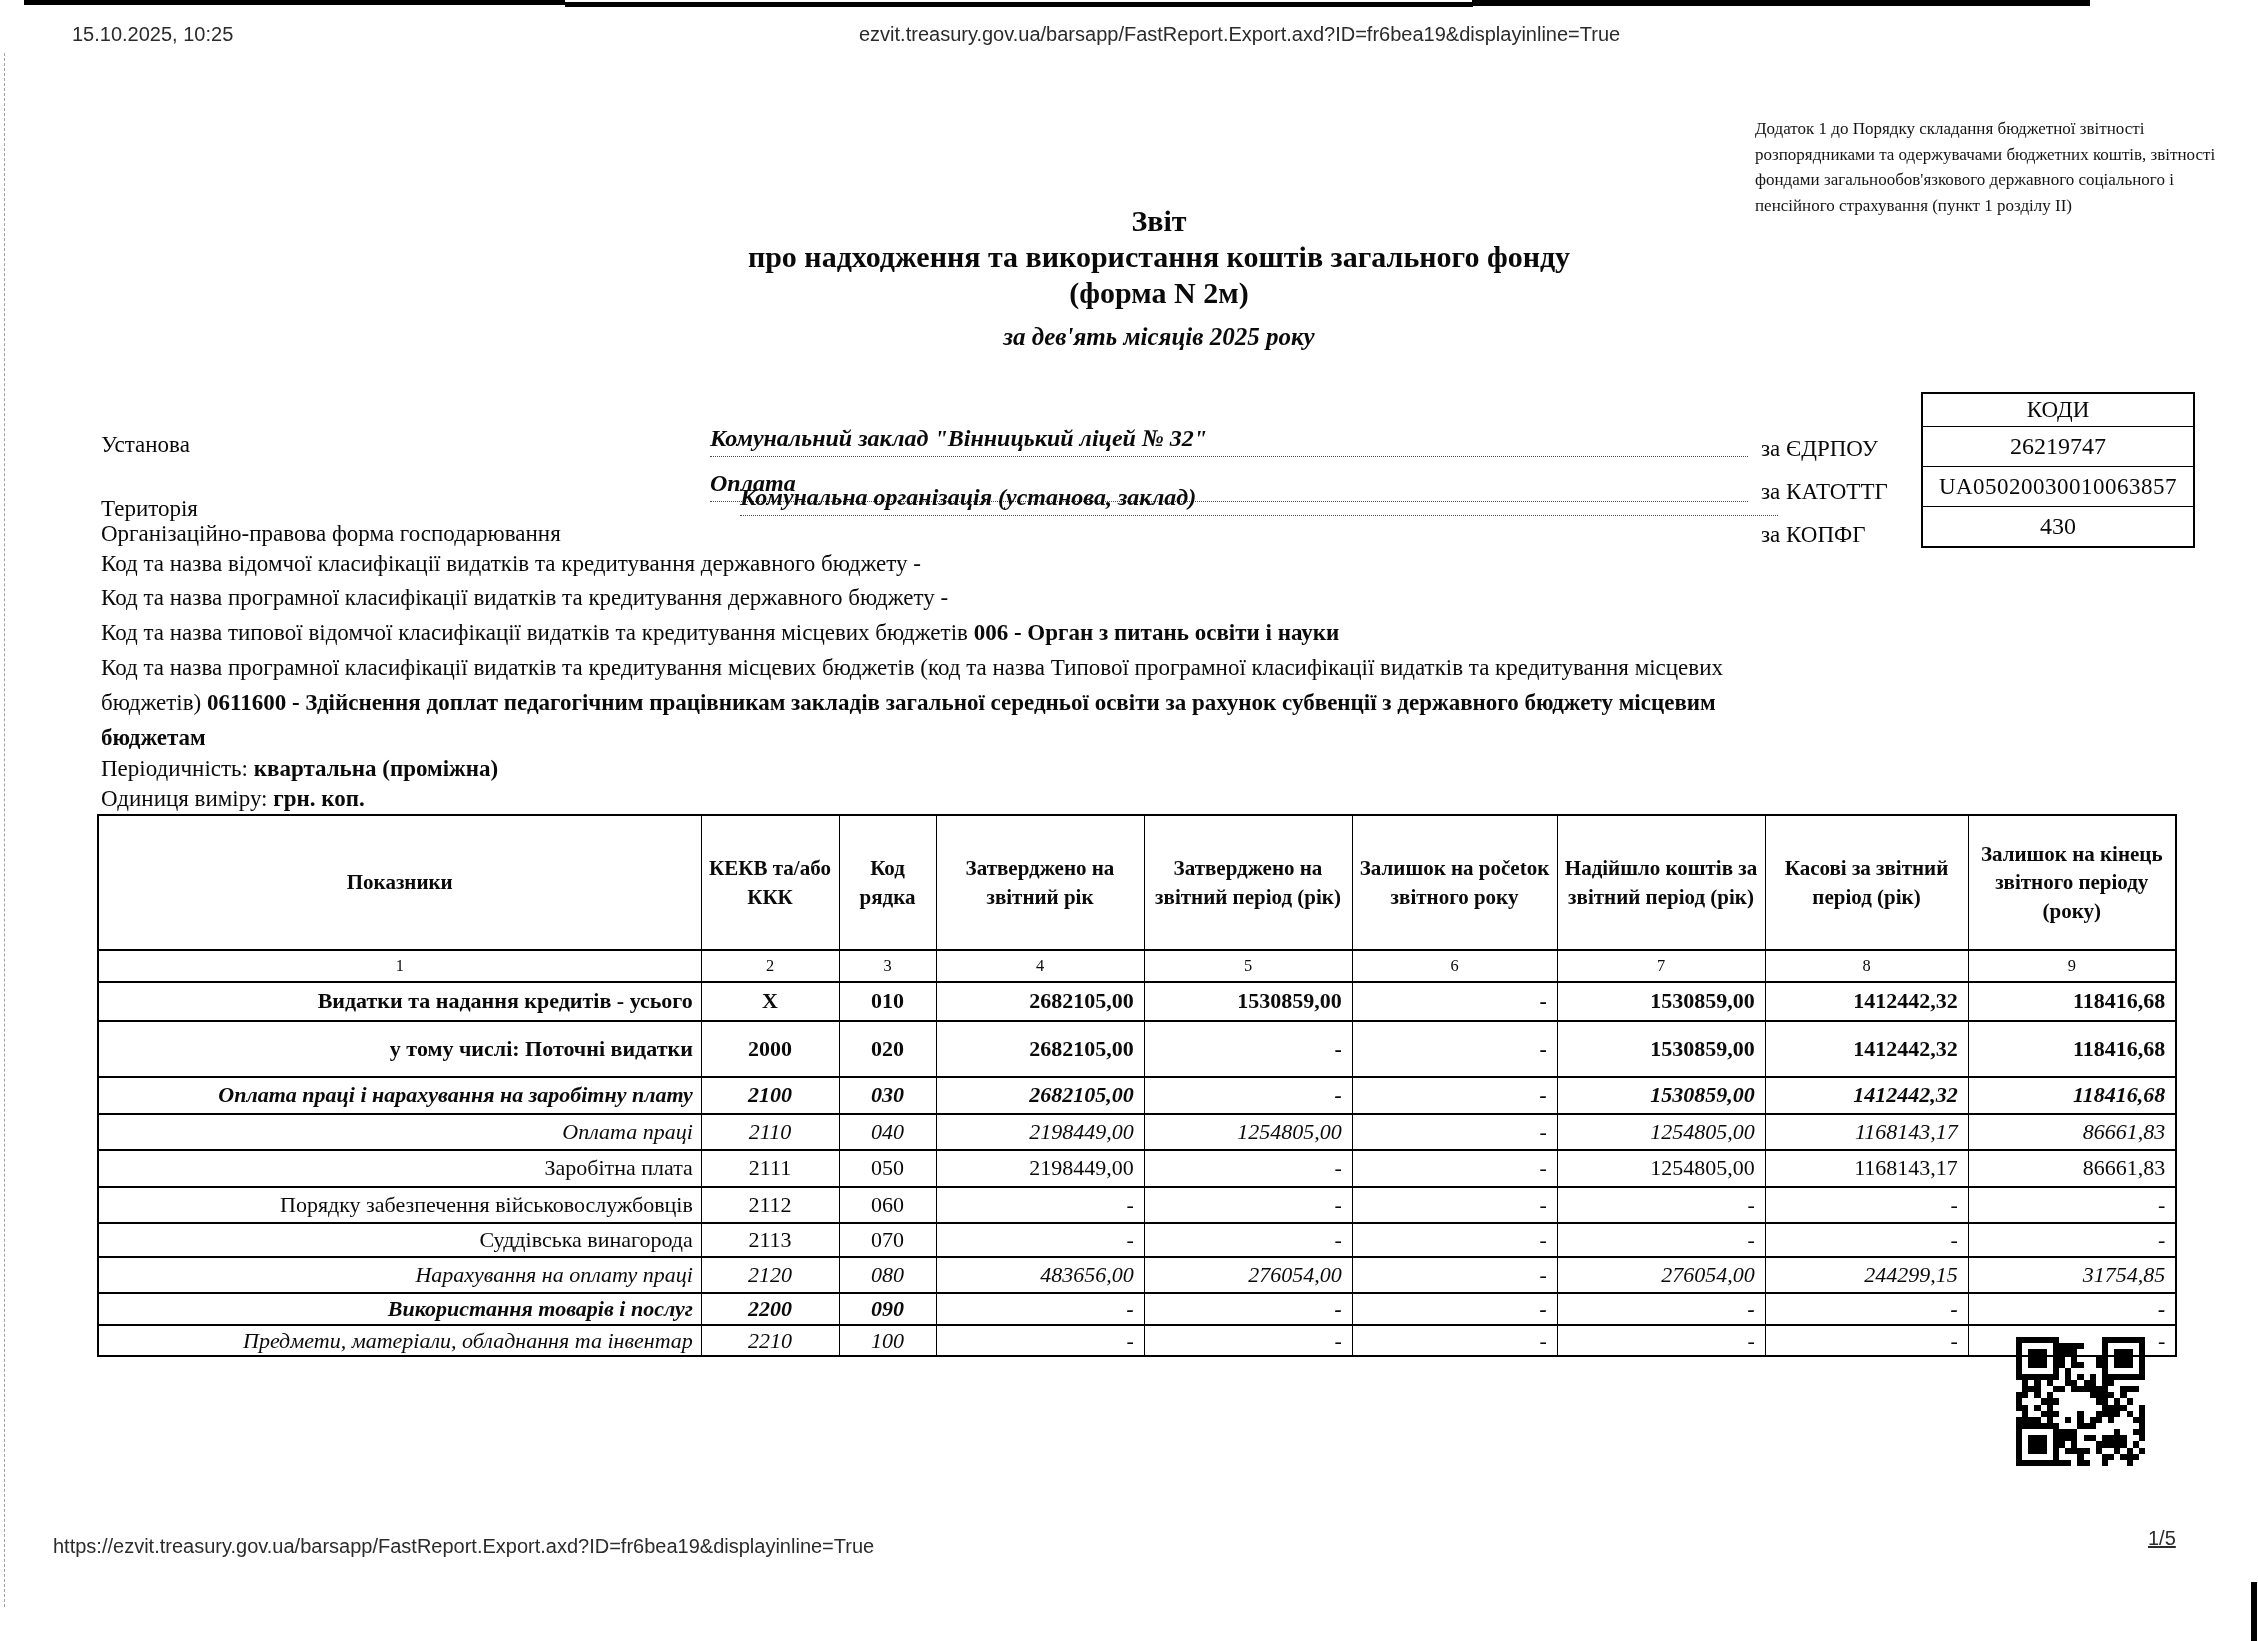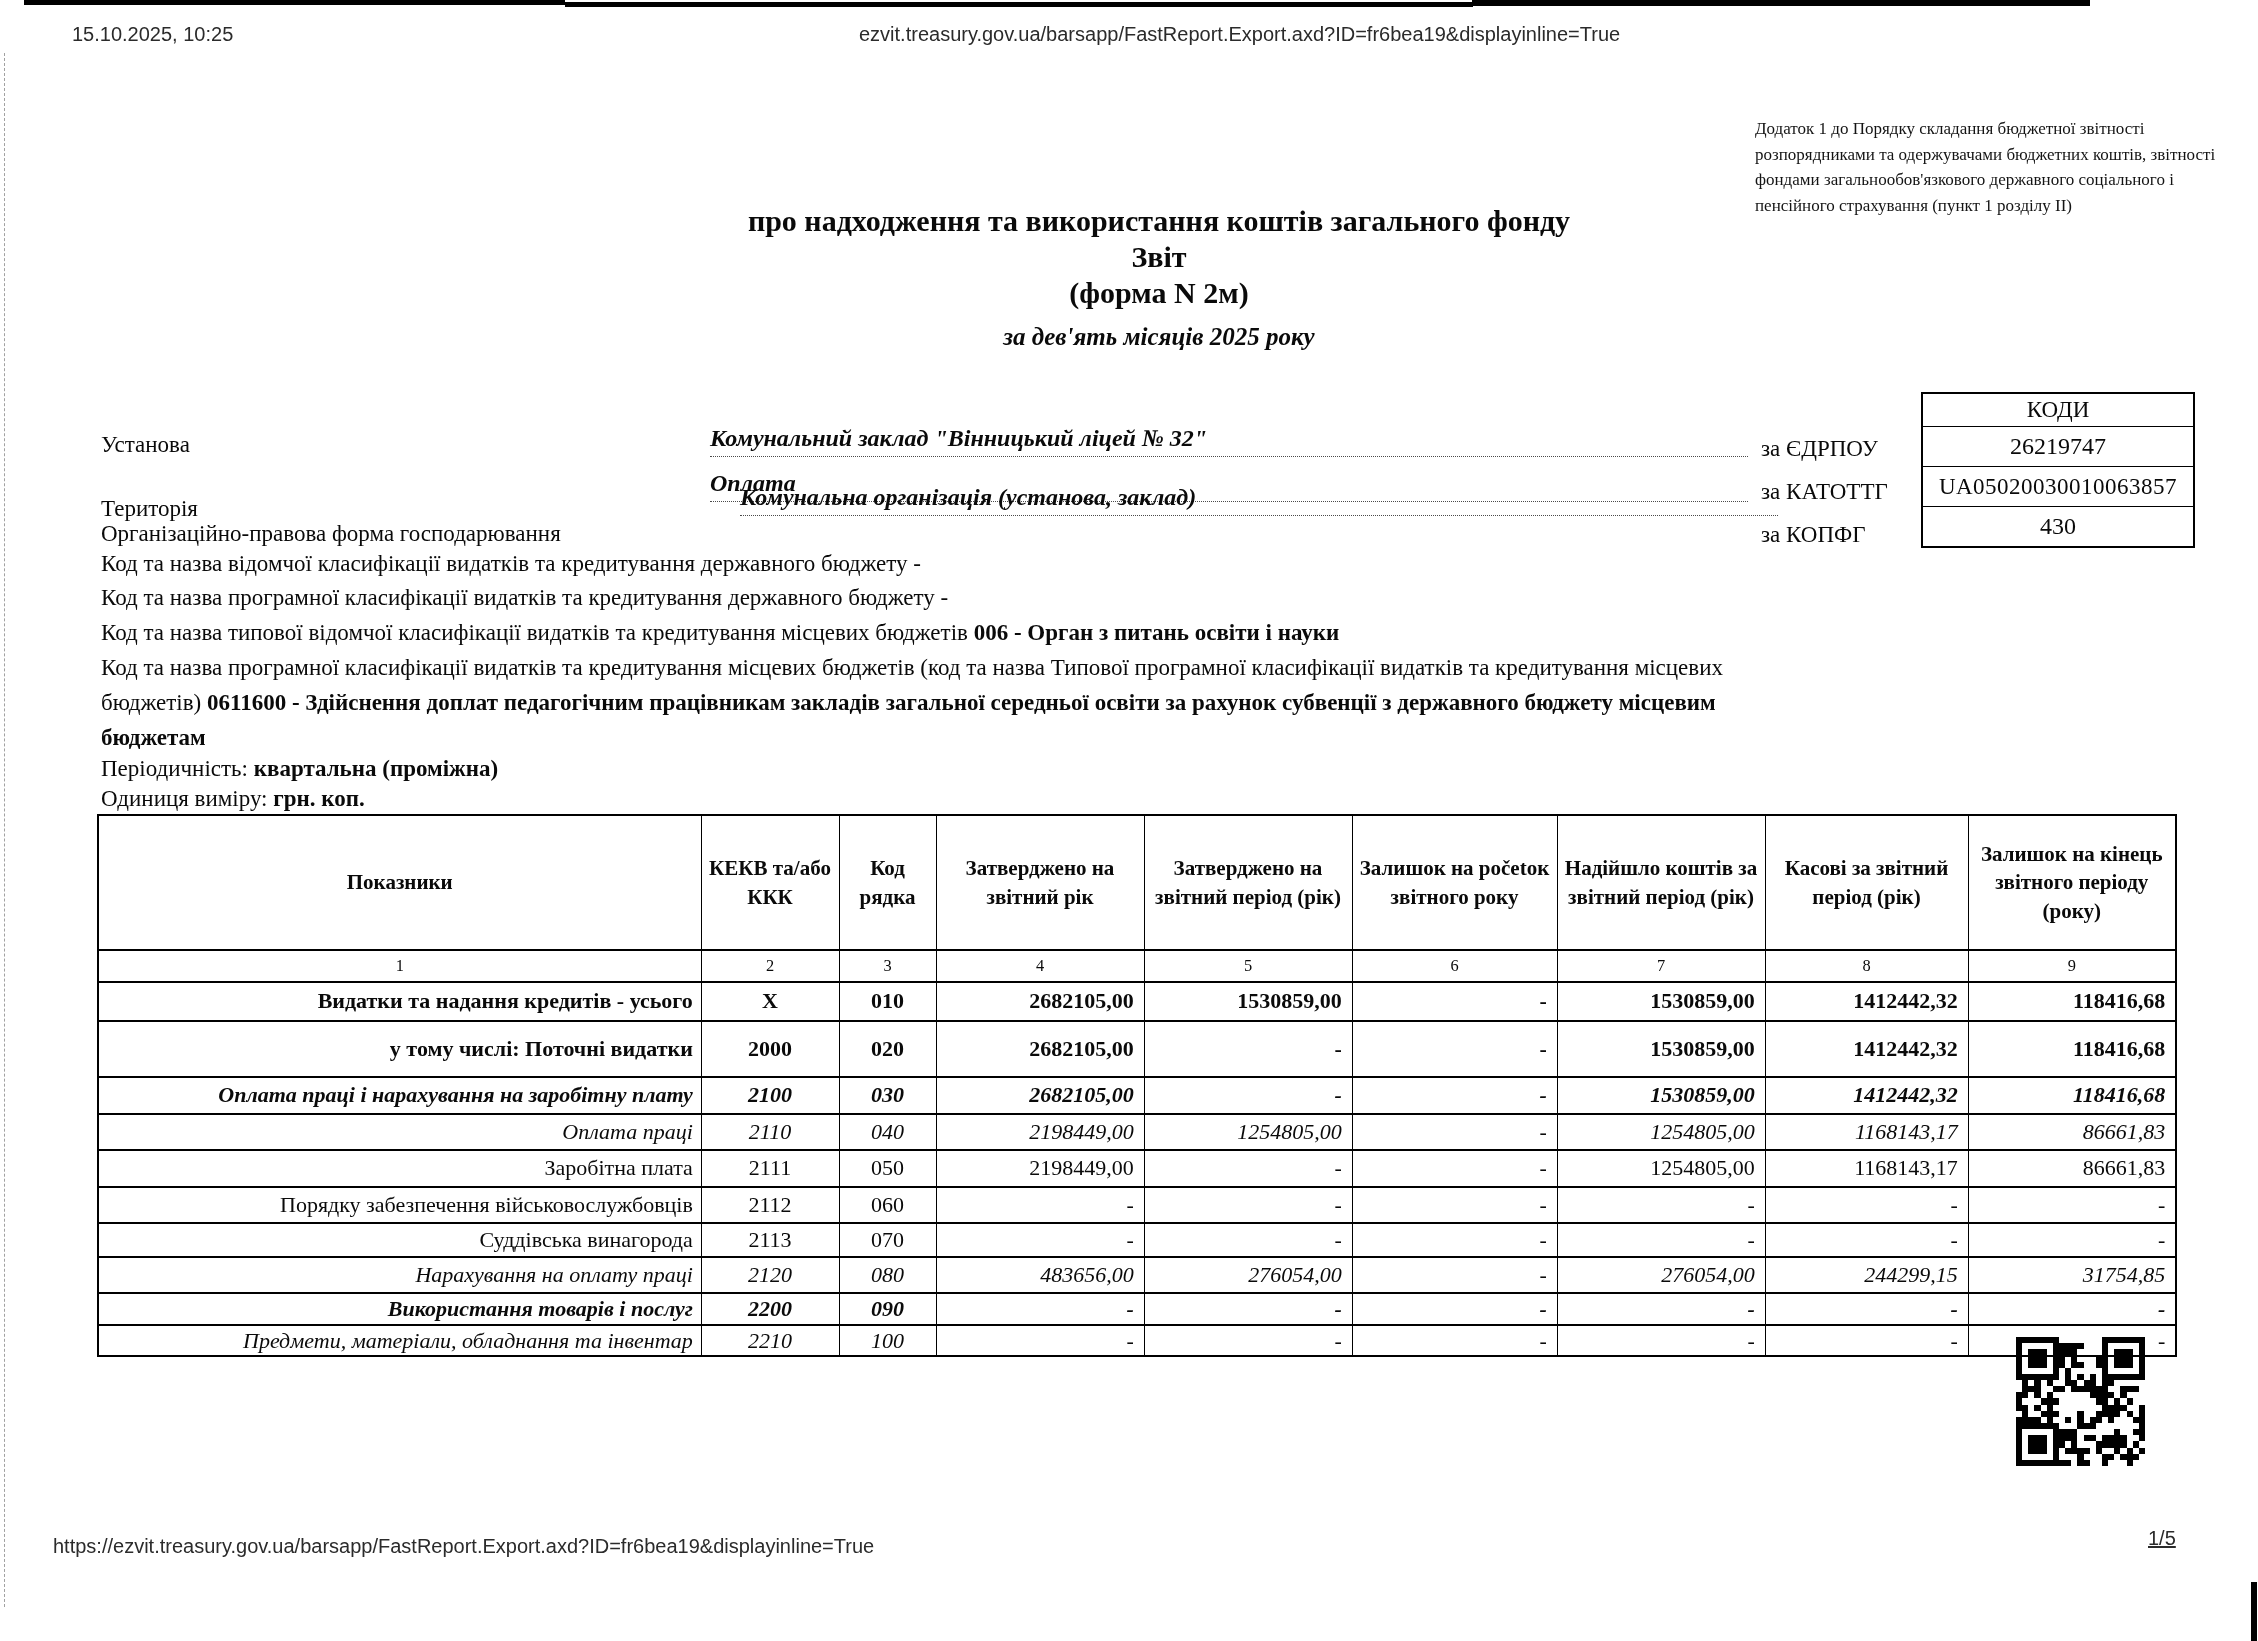--- a/index.html
+++ b/index.html
@@ -85,22 +85,22 @@
   <div id="fold-line"></div>
 
   <div class="chrome" id="print-date">15.10.2025, 10:25</div>
   <div class="chrome" id="print-url">ezvit.treasury.gov.ua/barsapp/FastReport.Export.axd?ID=fr6bea19&amp;displayinline=True</div>
   <div class="chrome" id="footer-url">https://ezvit.treasury.gov.ua/barsapp/FastReport.Export.axd?ID=fr6bea19&amp;displayinline=True</div>
   <div class="chrome" id="page-num">1/5</div>
 
   <div id="annotation">Додаток 1 до Порядку складання бюджетної звітності розпорядниками та одержувачами бюджетних коштів, звітності фондами загальнообов'язкового державного соціального і пенсійного страхування (пункт 1 розділу ІІ)</div>
 
   <div id="title-block">
+    <div class="t-line">Звіт</div>
     <div class="t-line">про надходження та використання коштів загального фонду</div>
-    <div class="t-line">Звіт</div>
     <div class="t-line">(форма N 2м)</div>
     <div id="title-period">за дев'ять місяців 2025 року</div>
   </div>
 
   <div class="org-label" style="top:432px;">Установа</div>
   <div class="org-value" style="top:425px;">Комунальний заклад "Вінницький ліцей № 32"</div>
   <div class="code-label" style="top:436px;">за ЄДРПОУ</div>
 
   <div class="org-label" style="top:496px;">Територія</div>
   <div class="org-value" style="top:470px;">Оплата</div>

